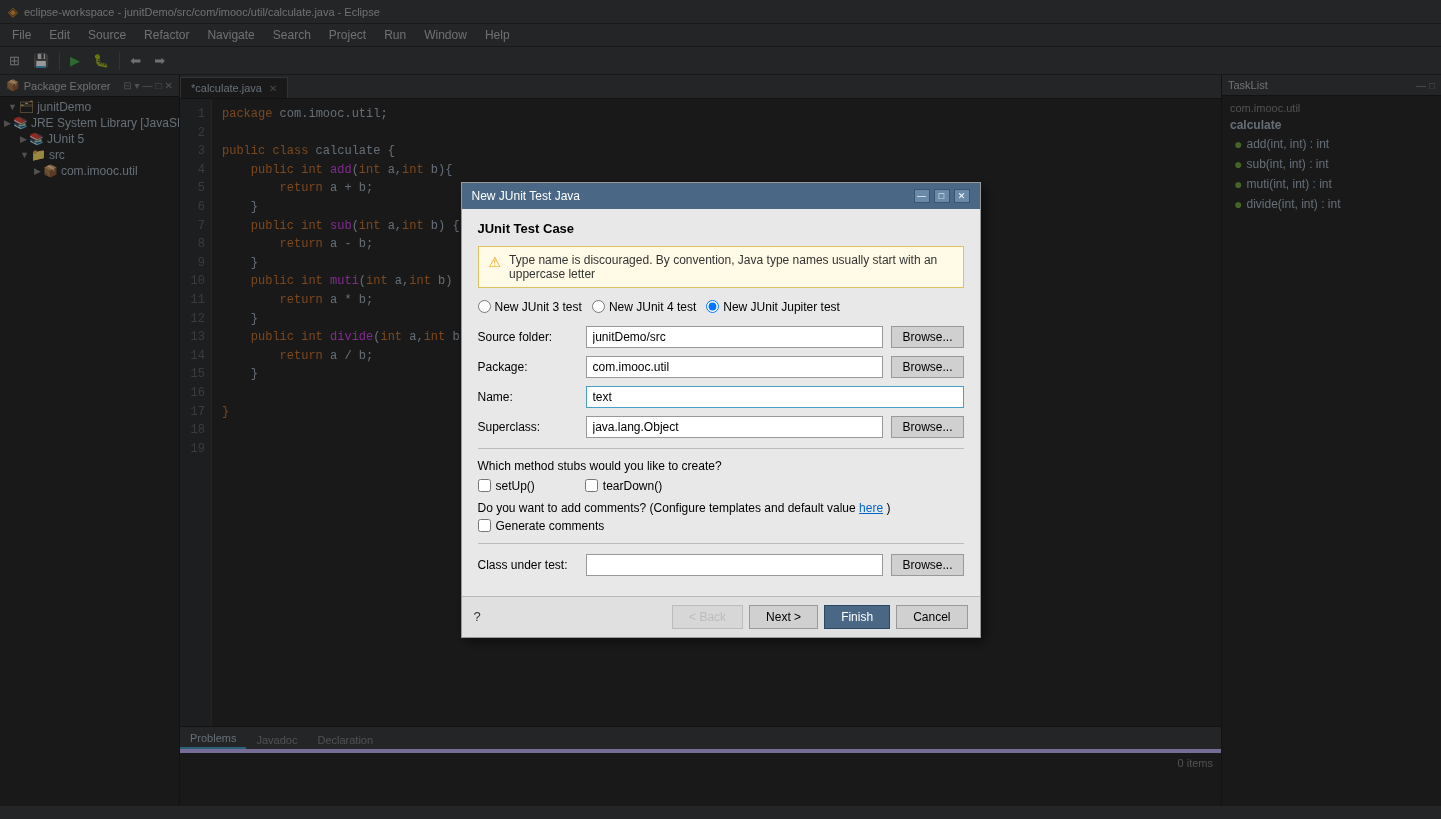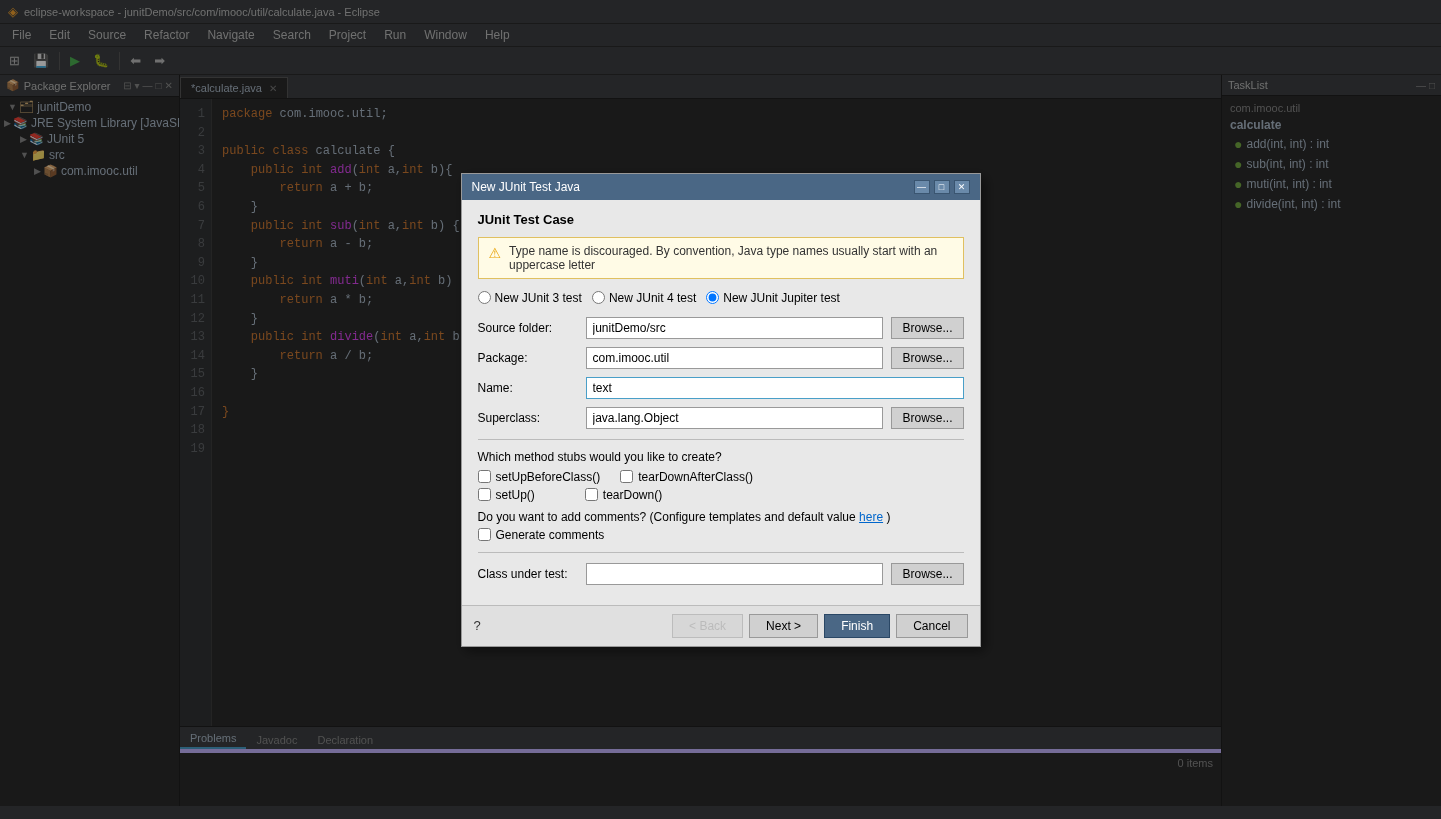--- a/index.html
+++ b/index.html
@@ -590,30 +590,20 @@
         <button class="browse-btn">Browse...</button>
       </div>
 
       <hr class="section-divider">
 
       <div class="checkbox-group">
         <div style="font-size:12px;margin-bottom:6px;">Which method stubs would you like to create?</div>
         <div class="checkbox-row">
           <label class="checkbox-option">
             <input type="checkbox" style="">
-            <span>setUpBeforeClass()</span>
-          </label>
-          <label class="checkbox-option">
-            <input type="checkbox" style="">
-            <span>tearDownAfterClass()</span>
-          </label>
-        </div>
-        <div class="checkbox-row">
-          <label class="checkbox-option">
-            <input type="checkbox" style="">
             <span>setUp()</span>
           </label>
           <label class="checkbox-option" style="margin-left:30px;">
             <input type="checkbox" style="">
             <span>tearDown()</span>
           </label>
         </div>
       </div>
 
       <div class="comment-section">

